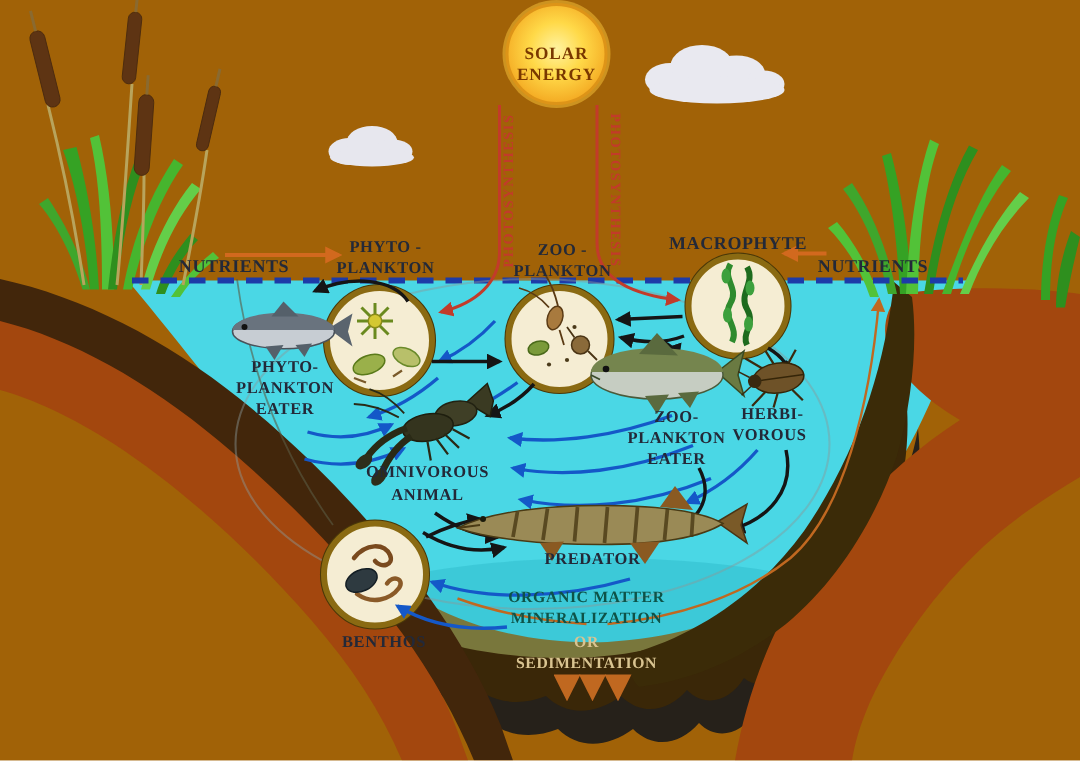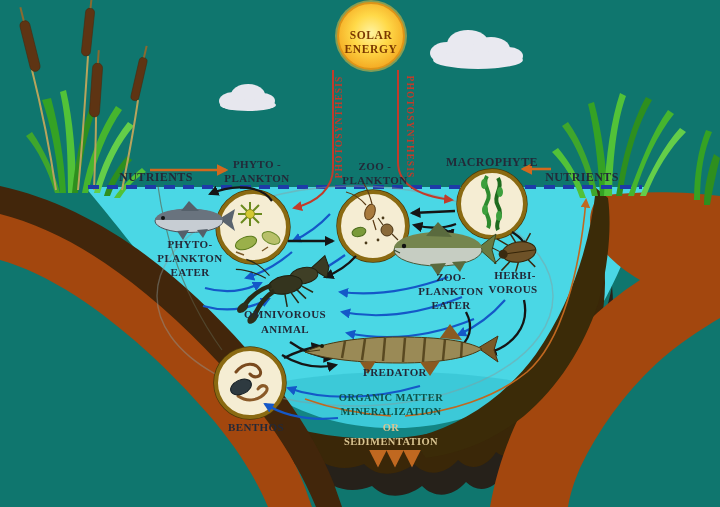--- a/index.html
+++ b/index.html
@@ -1,16 +1,16 @@
 <!DOCTYPE html>
 <html><head>
 <meta charset="utf-8">
 <style>
   html,body{margin:0;padding:0;background:#fff;}
-  #stage{position:relative;width:720px;height:507px;overflow:hidden;background:#0f766e;}
+  #stage{position:relative;width:720px;height:507px;overflow:hidden;background:#a16207;}
   svg{display:block;}
   .lbl{font-family:"Liberation Serif",serif;font-weight:bold;fill:#232938;letter-spacing:.4px;}
   .s12{font-size:12px;} .s11{font-size:11px;} .s10{font-size:10.5px;}
   .redv{font-family:"Liberation Serif",serif;font-weight:bold;fill:#C23B2A;font-size:9.5px;letter-spacing:1.1px;}
   .teal{fill:#0E5348;} .cream{fill:#D9C491;}
   .sunt{font-family:"Liberation Serif",serif;font-weight:bold;fill:#7A3800;font-size:11.5px;letter-spacing:.6px;}
 </style>
 </head>
 <body>
 

